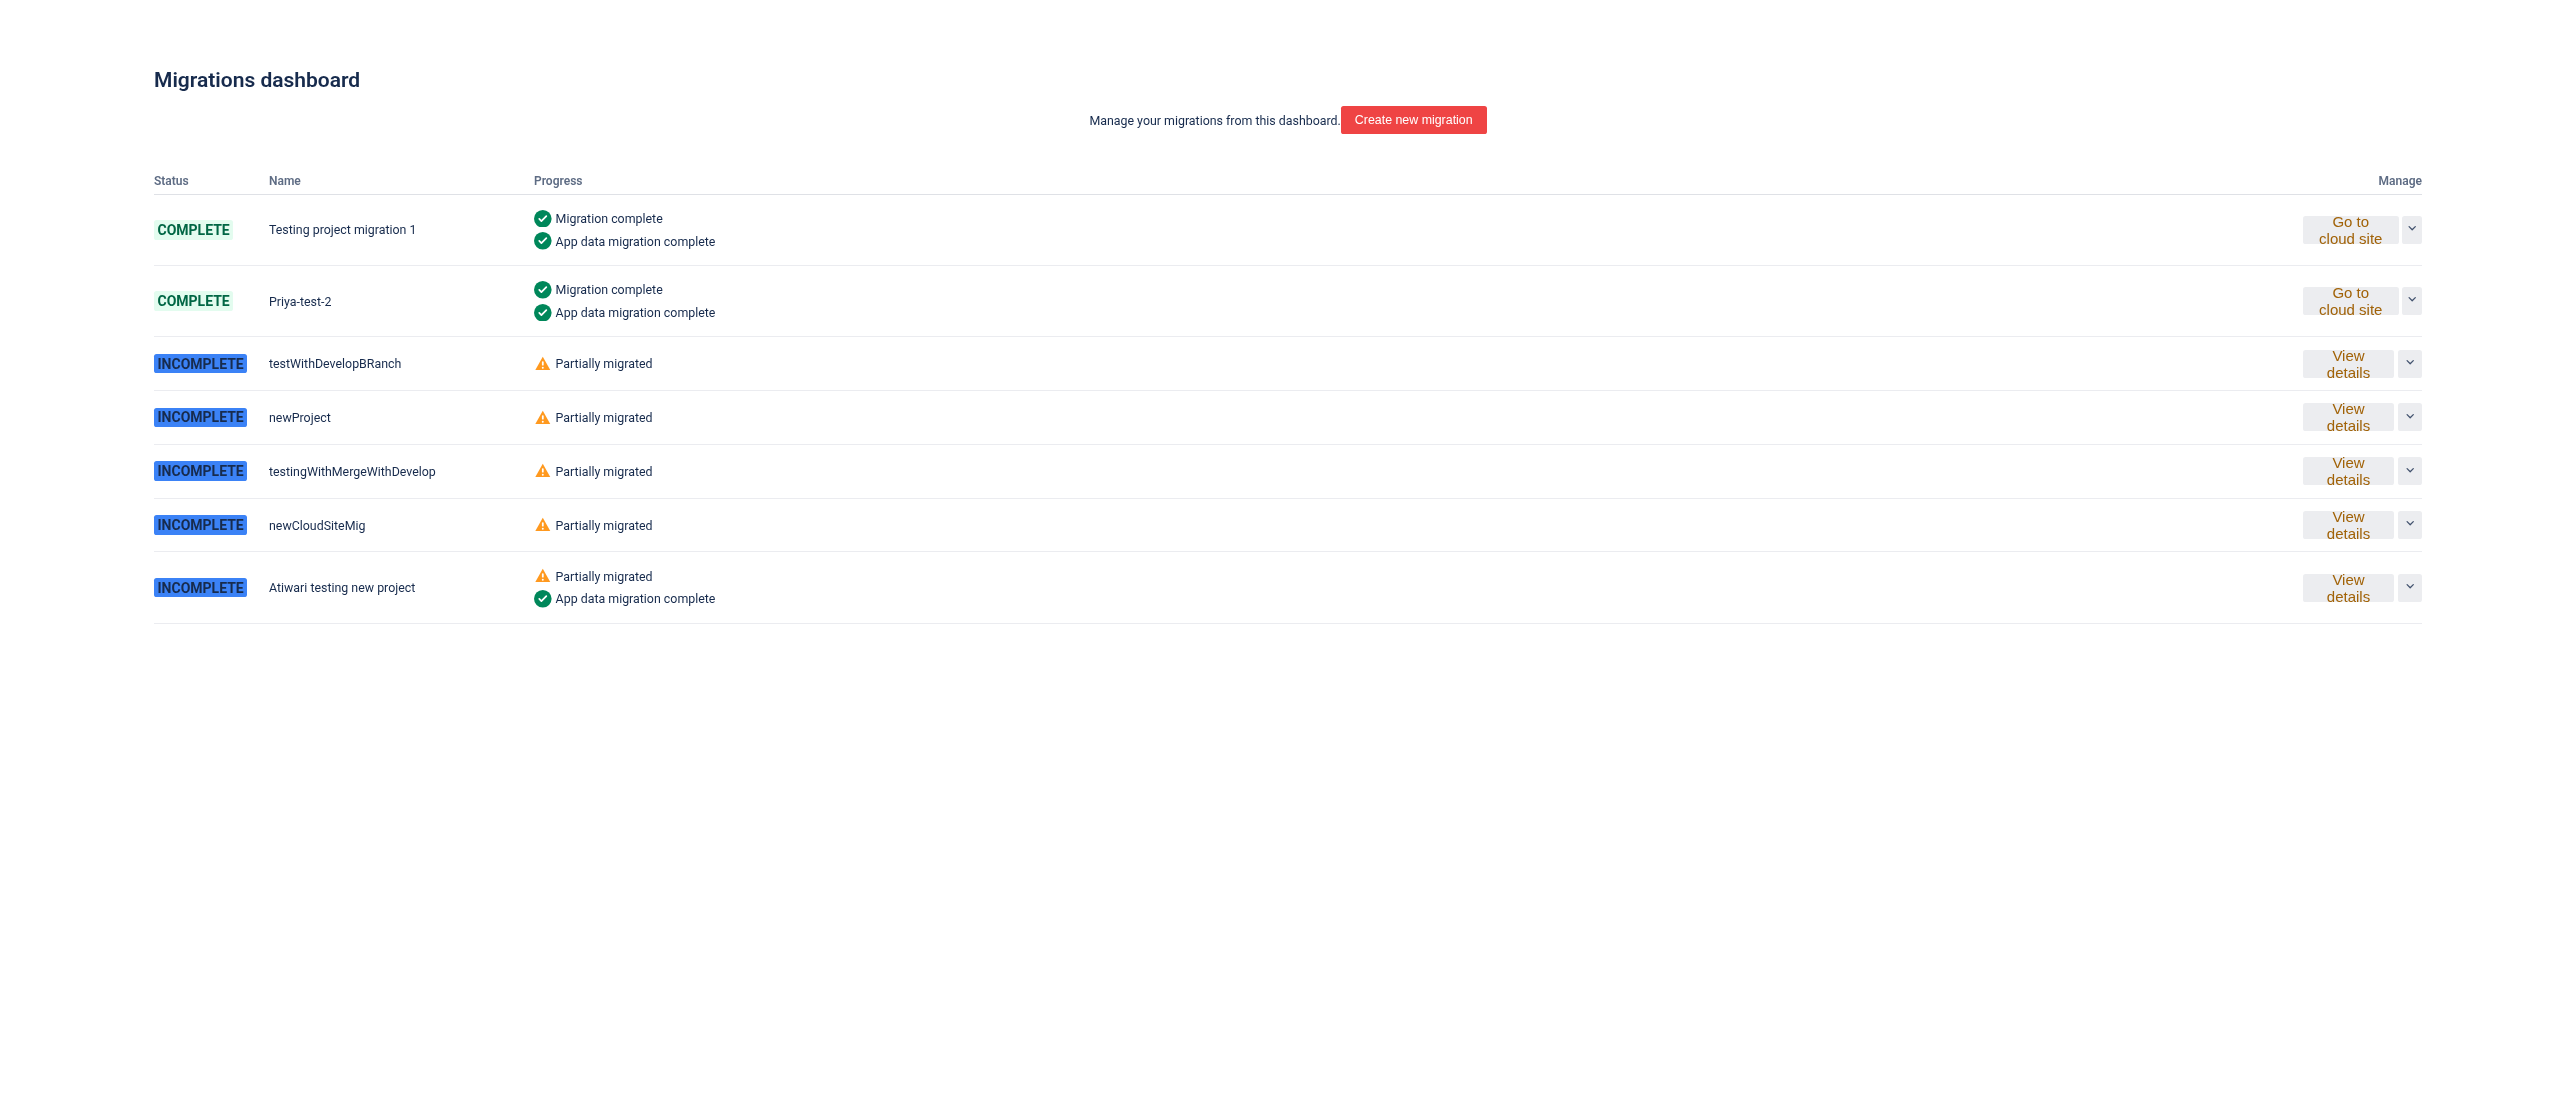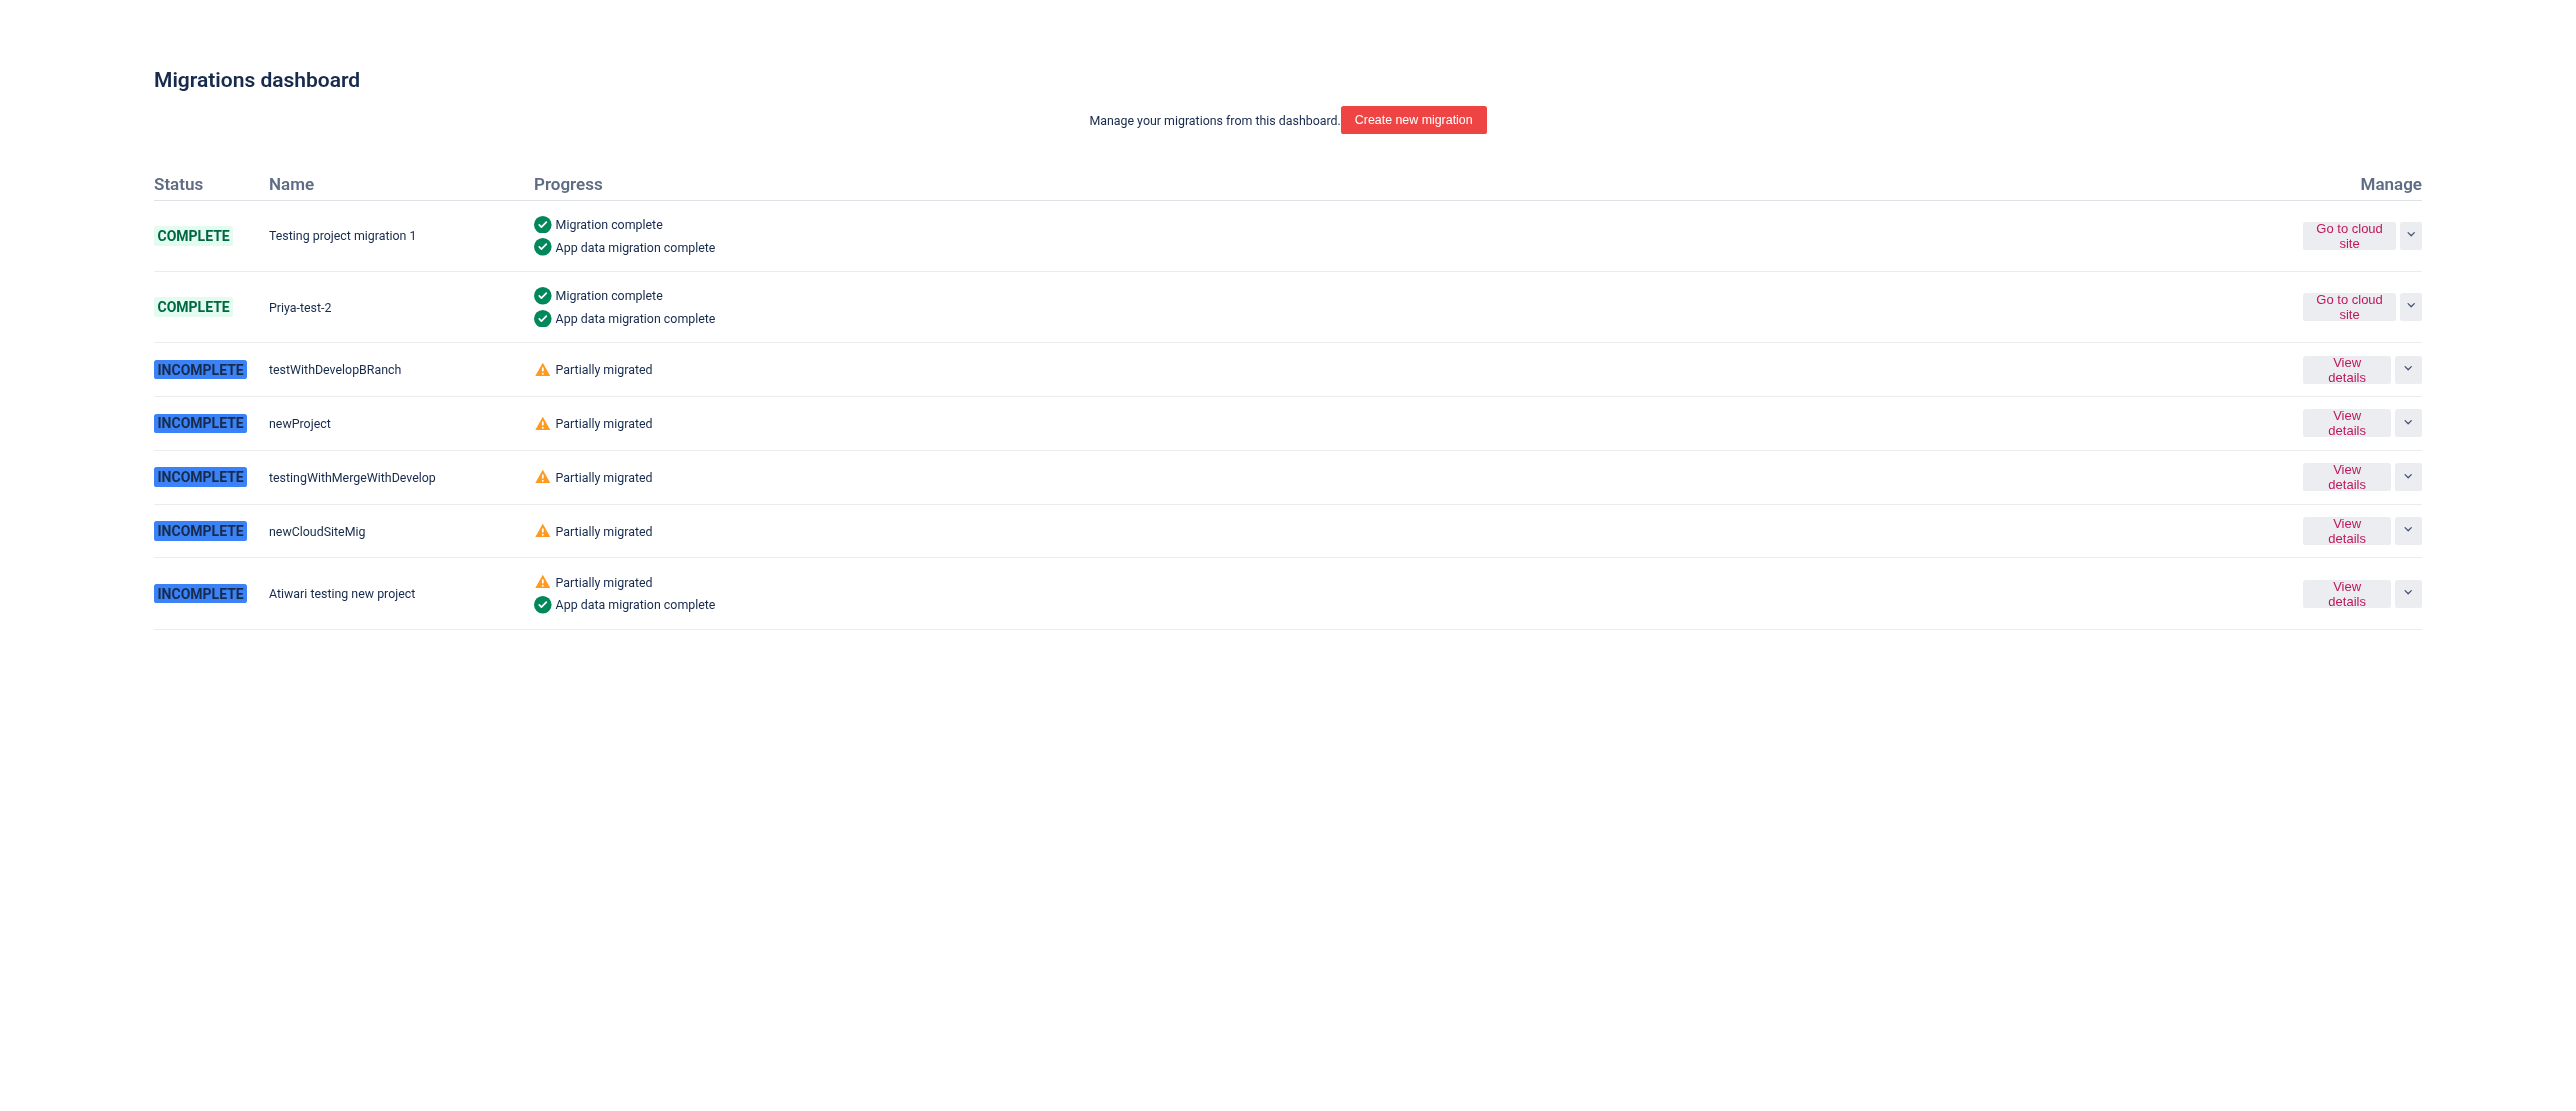--- a/index.html
+++ b/index.html
@@ -35,21 +35,21 @@
       font-weight: 500;
       border-radius: 2.6px;
       cursor: pointer;
     }
     table {
       width: 100%;
       border-collapse: collapse;
     }
     thead th {
       text-align: left;
-      font-size: 17px;
+      font-size: 12px;
       font-weight: 600;
       color: #5E6C84;
       padding: 5.3px 0;
       border-bottom: 1.8px solid #DFE1E6;
     }
     thead th.col-actions { text-align: right; }
     tbody td {
       padding: 12.4px 0;
       border-bottom: 0.9px solid #EBECF0;
       vertical-align: middle;
@@ -83,24 +83,24 @@
       justify-content: center;
       flex-shrink: 0;
     }
     .actions-cell {
       display: flex;
       justify-content: flex-end;
       gap: 3.5px;
     }
     .btn-subtle {
       background: rgba(9,30,66,0.08);
-      color: #be185d;
+      color: #a16207;
       border: none;
       padding: 5.3px 10.6px;
-      font-size: 13px;
+      font-size: 15px;
       font-weight: 500;
       border-radius: 2.6px;
       cursor: pointer;
       height: 28px;
       display: inline-flex;
       align-items: center;
       margin-left: 40px;
     }
     .btn-more {
       background: rgba(9,30,66,0.08);

